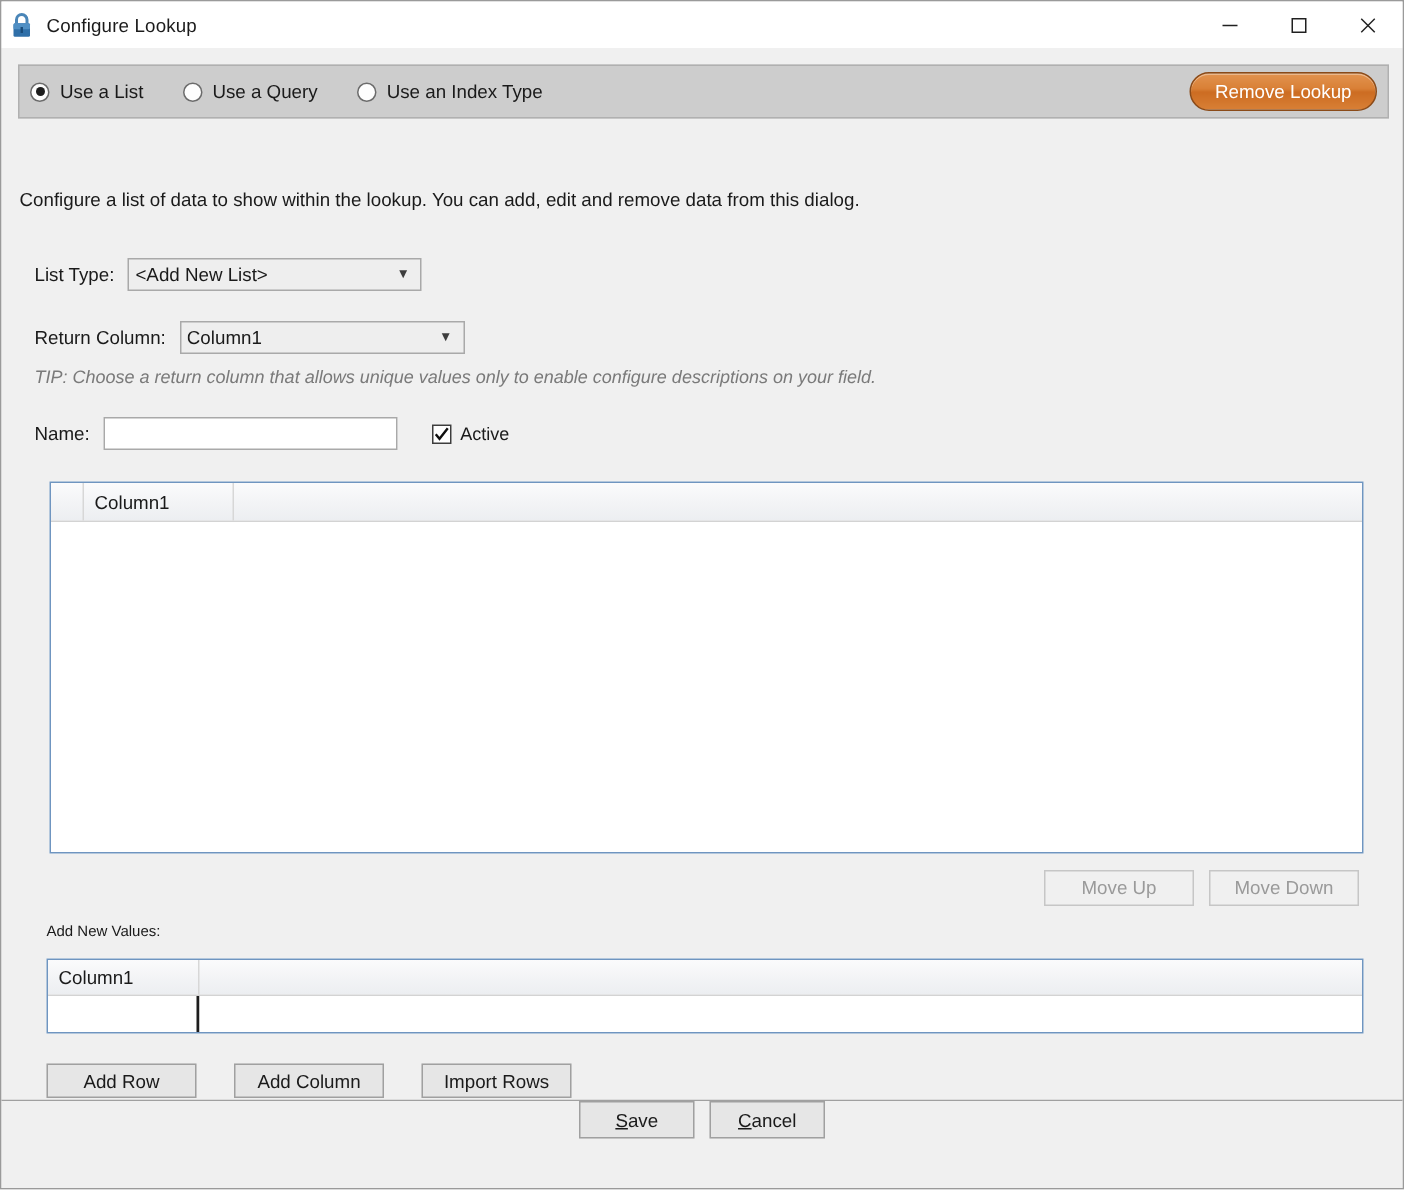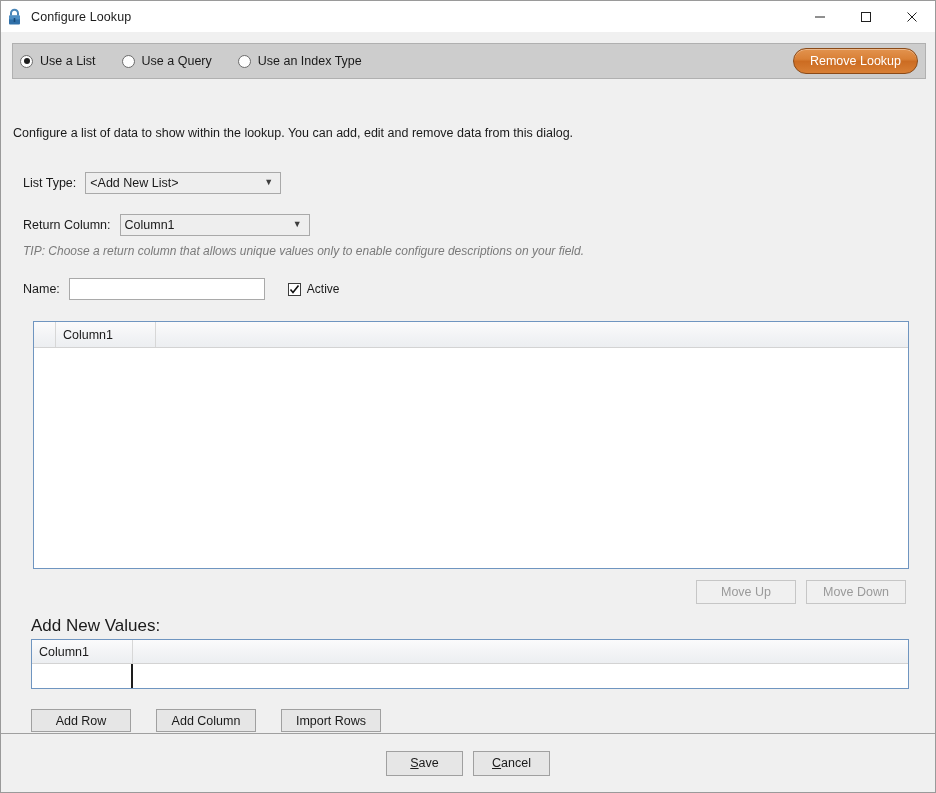--- a/index.html
+++ b/index.html
@@ -268,21 +268,21 @@
     left: 695px;
     display: flex;
     gap: 10px;
   }
   .move-btns .btn { width: 100px; height: 24px; padding: 0; }
 
   .addnew-label {
     position: absolute;
     left: 30px;
     top: 584px;
-    font-size: 17px;
+    font-size: 10px;
     color: #1a1a1a;
   }
 
   .grid-new {
     position: absolute;
     left: 30px;
     top: 607px;
     width: 878px;
     height: 50px;
     border: 1px solid #6f95c0;
@@ -312,21 +312,20 @@
   }
   .action-btns .btn { width: 100px; height: 23px; padding: 0; }
 
   
   .footer {
     flex: 0 0 auto;
     height: 59px;
     border-top: 1px solid #a0a0a0;
     background: #f0f0f0;
     display: flex;
-    align-items: center;
     justify-content: center;
     gap: 10px;
   }
   .footer .btn { width: 77px; height: 25px; padding: 0; }
   .mnem { text-decoration: underline; }
 </style>
 </head>
 <body>
 
 <div class="window">

